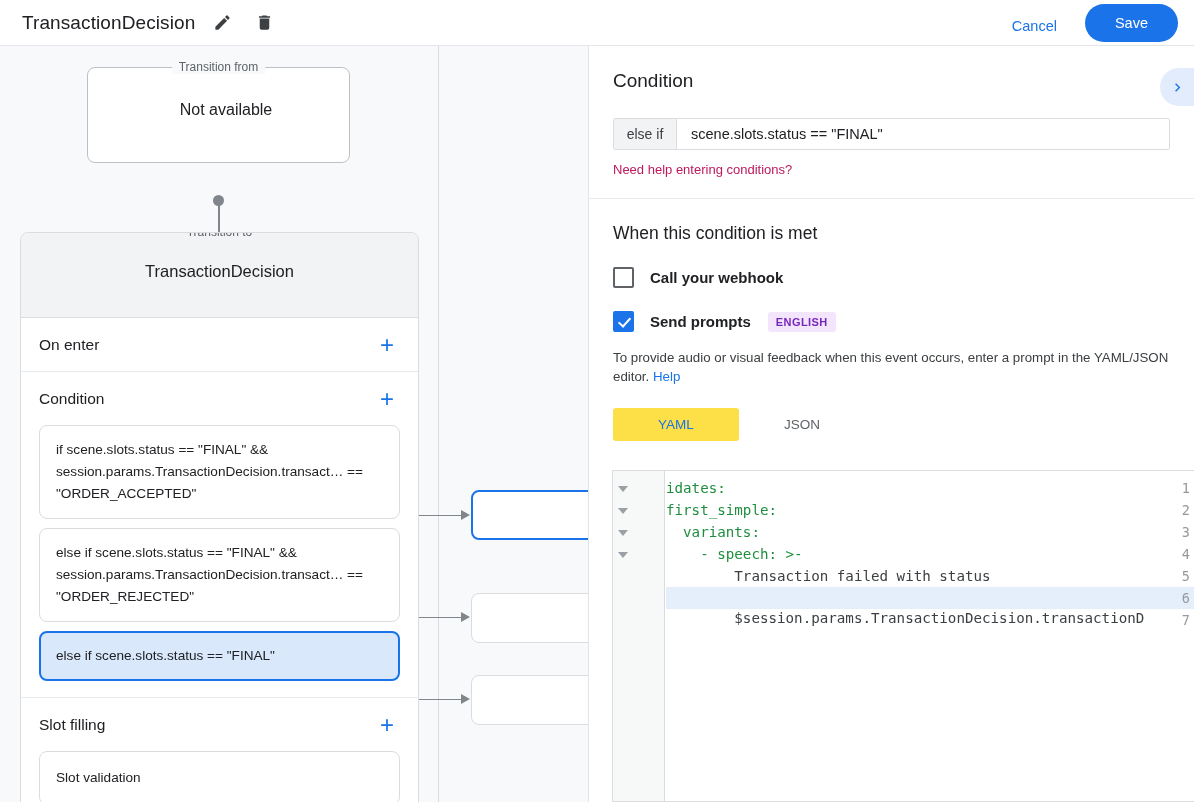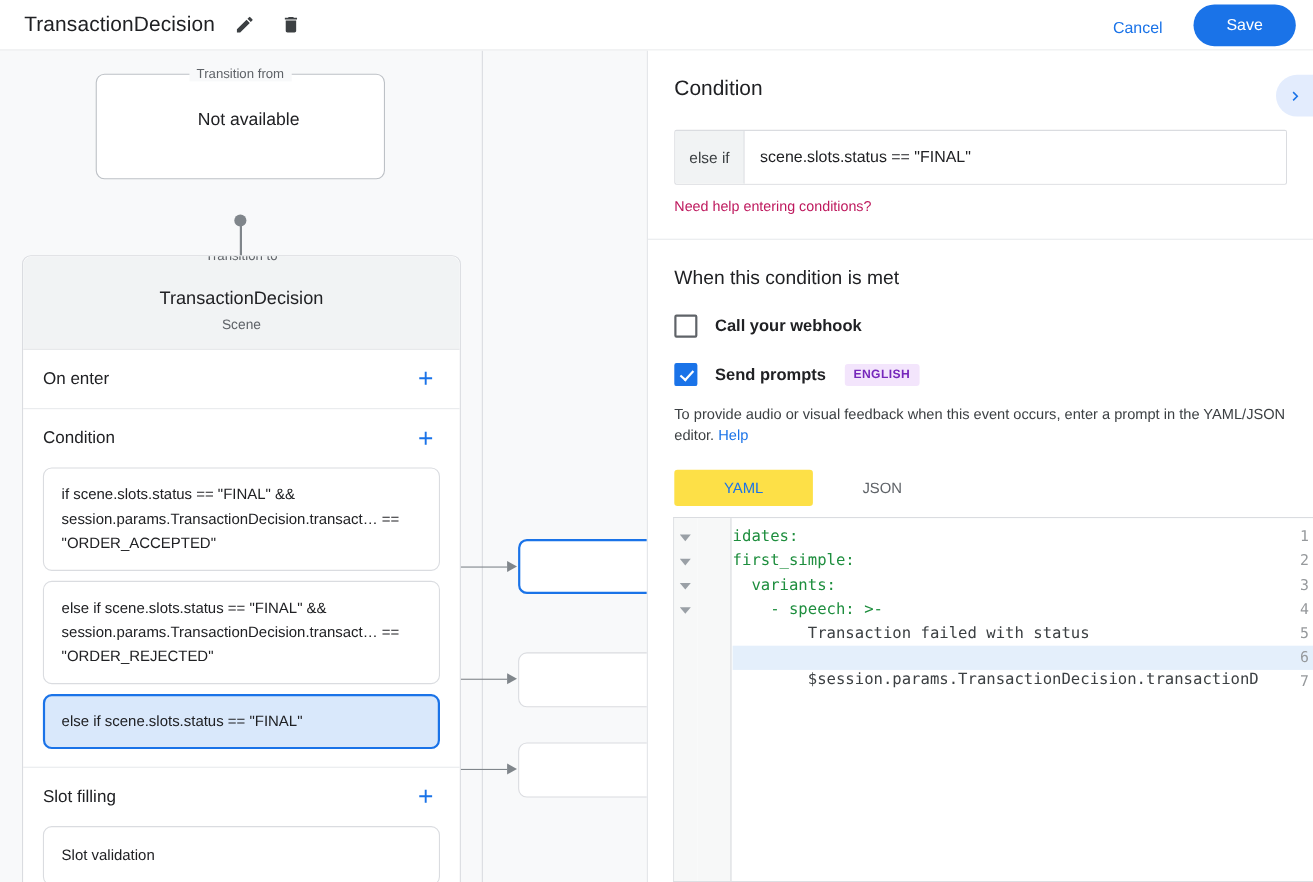--- a/index.html
+++ b/index.html
@@ -221,21 +221,21 @@
     border-top-left-radius: 20px; border-bottom-left-radius: 20px;
     display: flex; align-items: center; justify-content: center;
     cursor: pointer;
   }
 
   #cond-row {
     display: flex;
     margin-top: 26px;
     border: 1px solid #dadce0;
     border-radius: 2px;
-    height: 50px;
+    height: 32px;
     overflow: hidden;
   }
   #cond-prefix {
     width: 63px;
     background: #f1f3f4;
     border-right: 1px solid #dadce0;
     display: flex; align-items: center; justify-content: center;
     font-size: 14px; color: #3c4043;
   }
   #cond-input {
@@ -419,21 +419,20 @@
 
   <div class="edge-dot" style="left:395px; top:649px;"></div>
   <div class="edge-line" style="left:404px; top:652.5px; width:57px;"></div>
   <div class="edge-arrow" style="left:461px; top:648px;"></div>
 
   <div id="scene-card">
 
     <div id="scene-header">
       <div class="fieldlegend">Transition to</div>
       <div id="scene-title">TransactionDecision</div>
-      <div id="scene-subtitle">Scene</div>
     </div>
 
     <div class="section">
       <div class="section-head">
         <div class="section-title">On enter</div>
         <div class="plus-btn">+</div>
       </div>
     </div>
 
     <div class="section">

